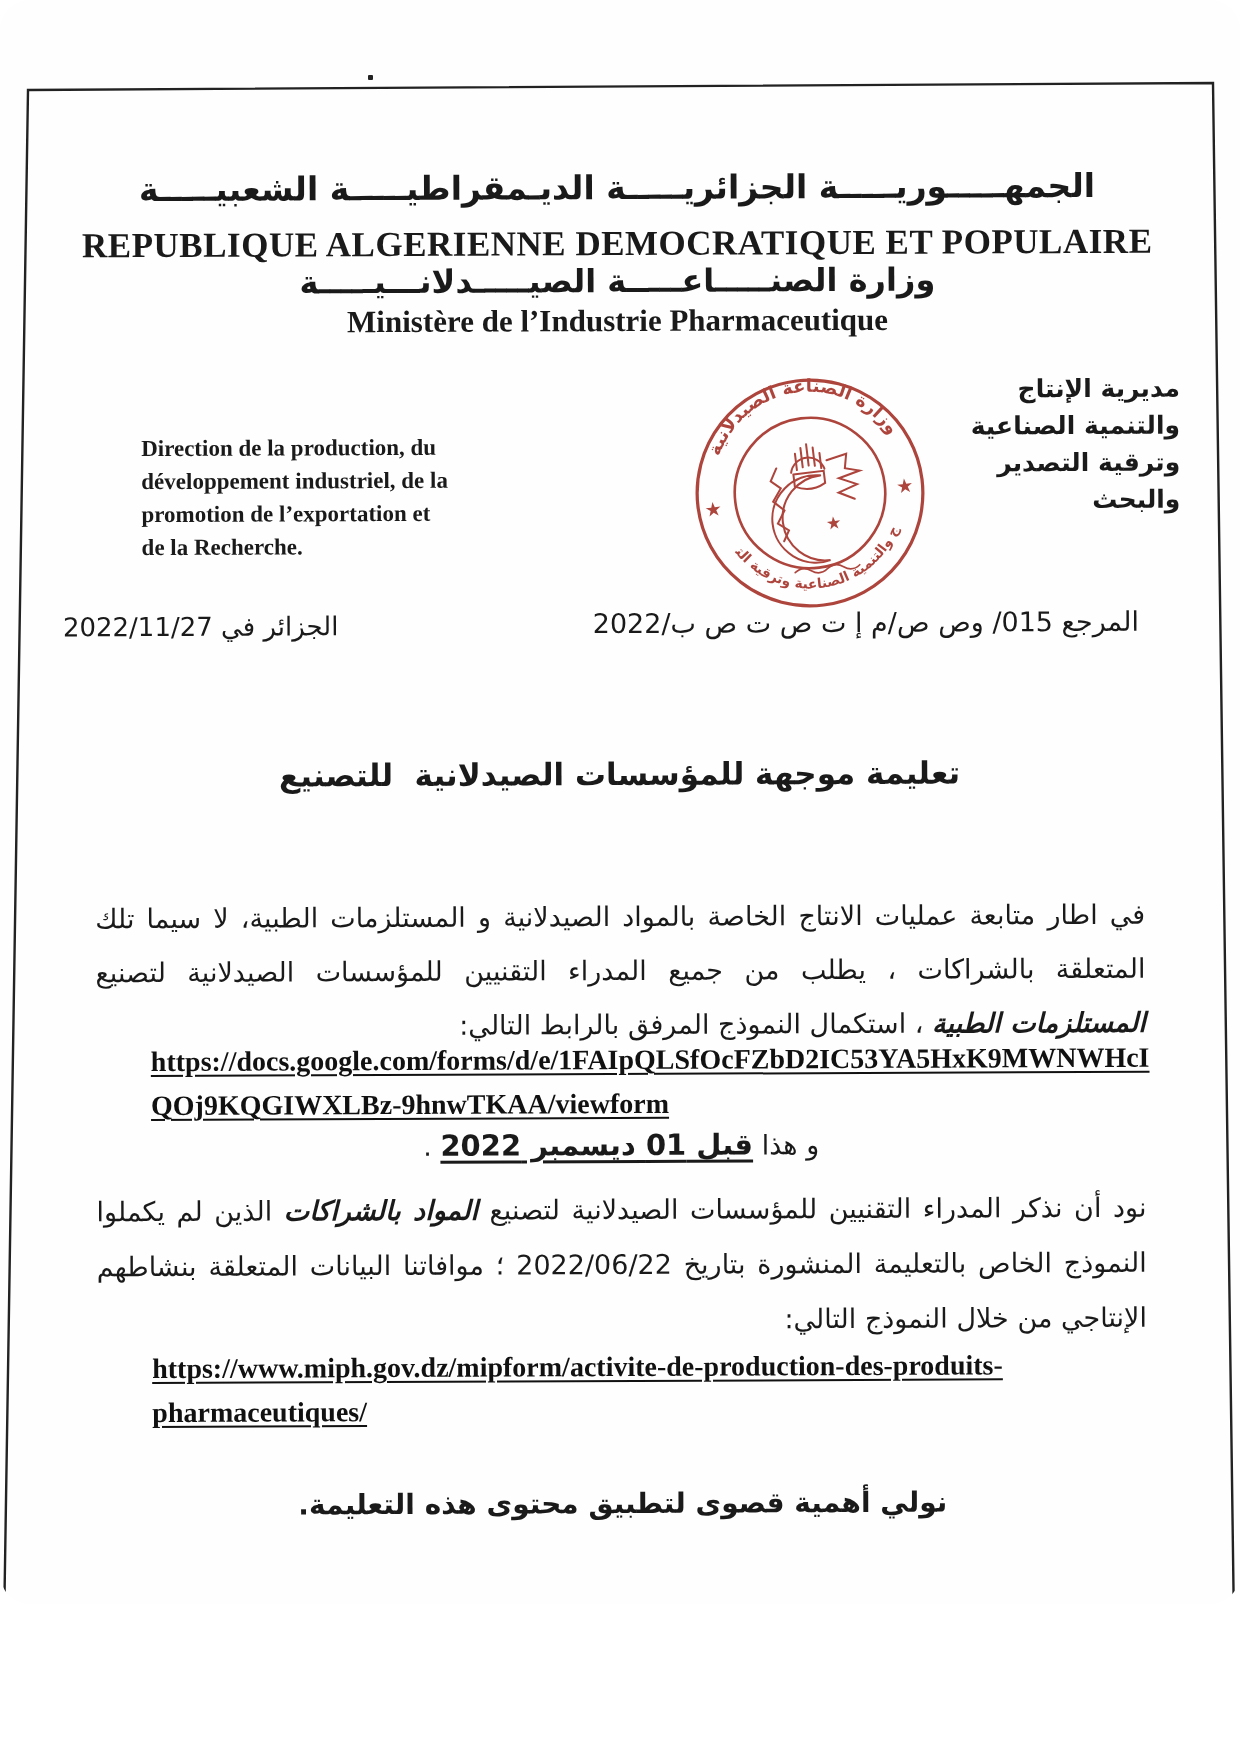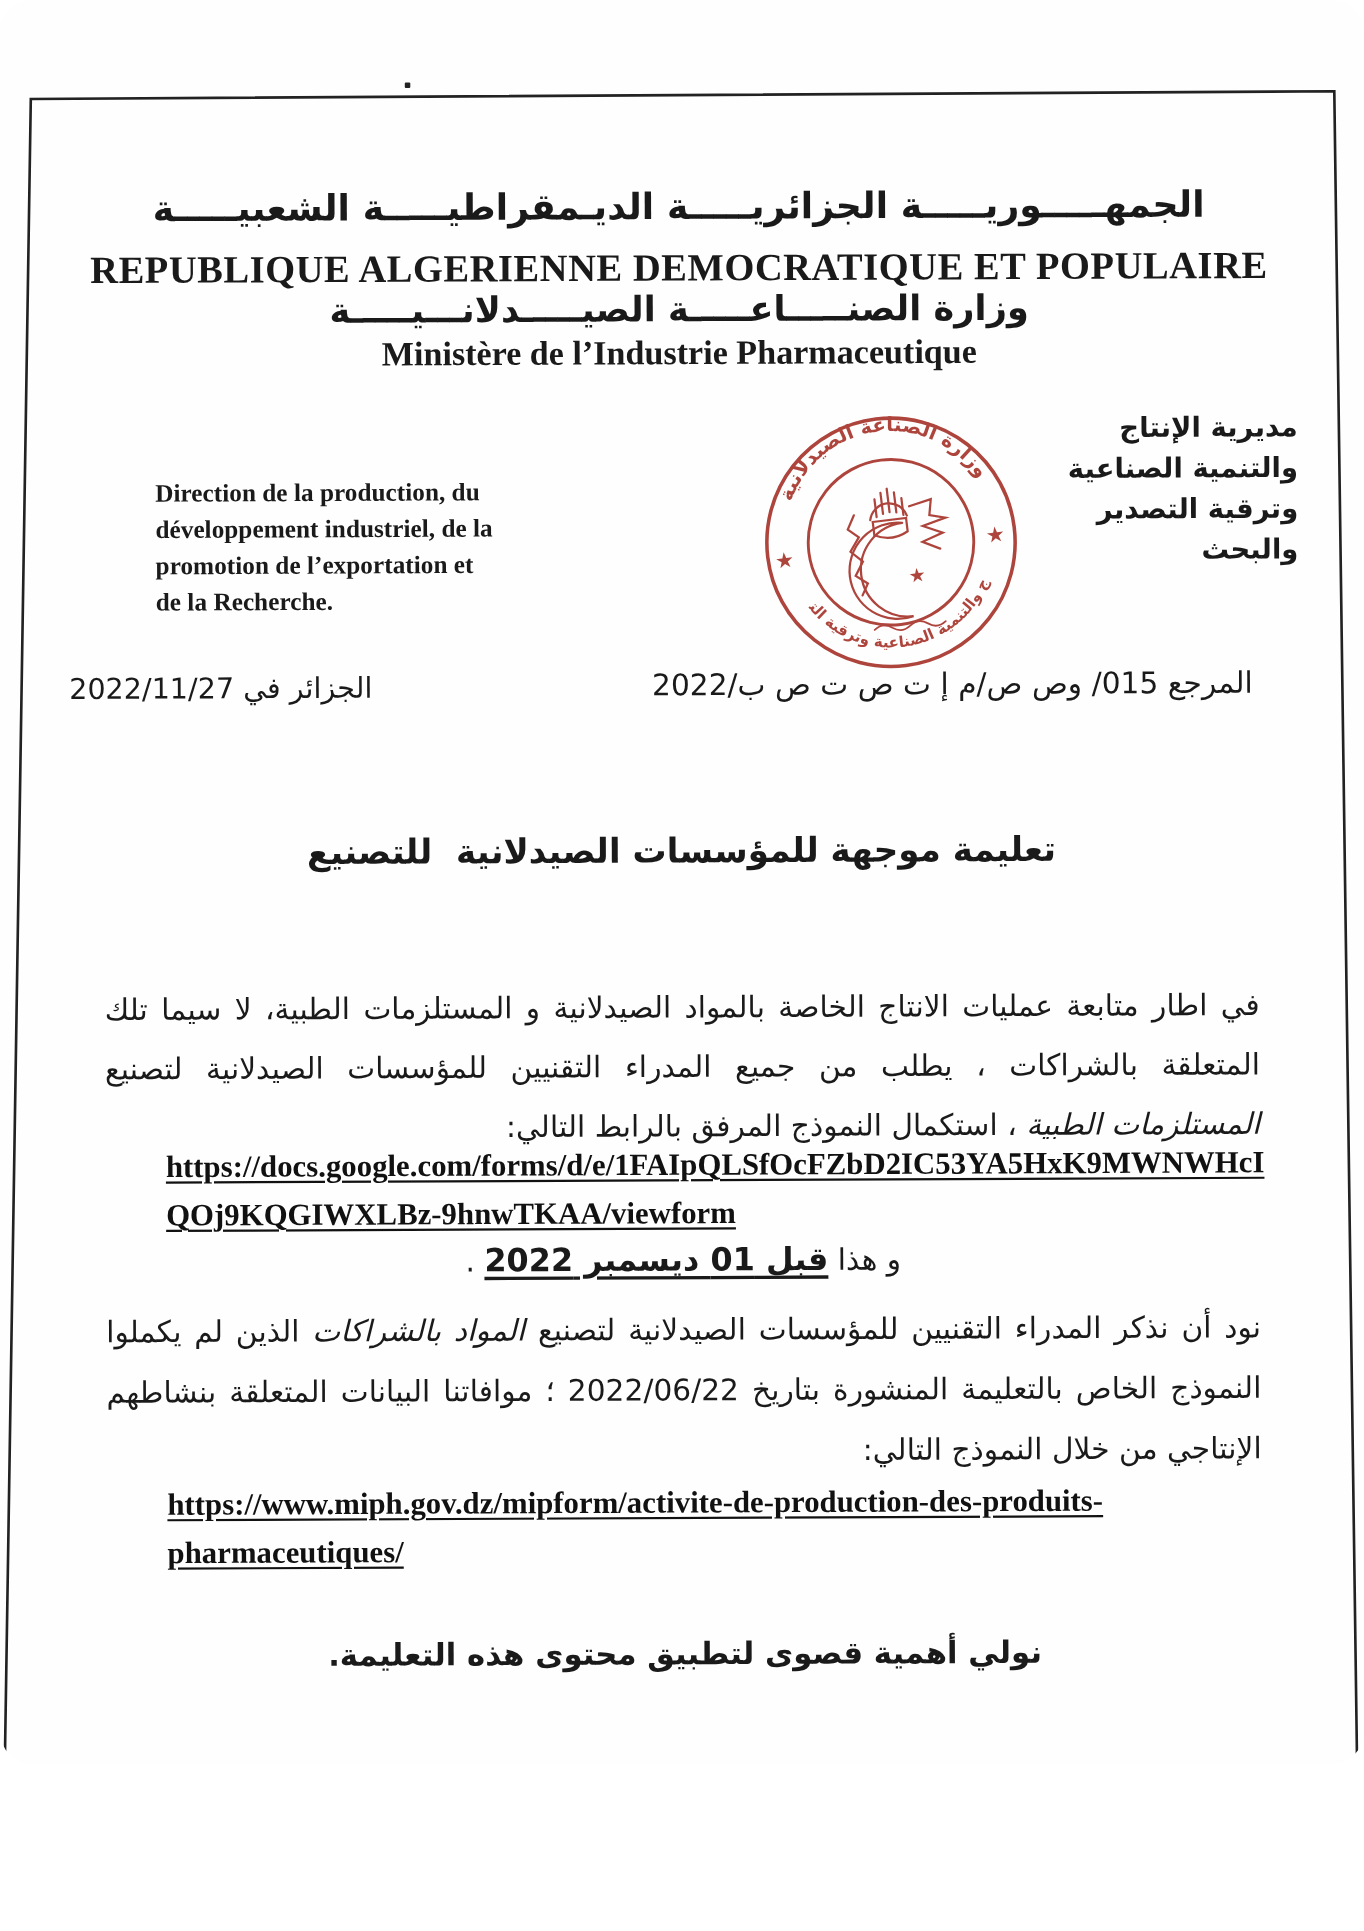--- a/index.html
+++ b/index.html
@@ -28,21 +28,21 @@
 
   .ref-line{position:absolute;right:100px;top:608px;font-size:27px;}
   .date-line{position:absolute;left:64px;top:610px;font-size:26px;}
 
   .doc-title{top:756px;font-size:31px;font-weight:bold;white-space:pre-wrap;}
 
   .para{position:absolute;left:95px;width:1050px;font-size:27px;line-height:54px;
         text-align:justify;direction:rtl;}
   .para1{top:890px;}
   .para2{top:1182px;line-height:55px;}
-  .emph{font-weight:normal;font-style:italic;}
+  .emph{font-weight:bold;font-style:italic;}
 
   .link{position:absolute;left:150px;width:1010px;font-size:28px;font-weight:bold;
         line-height:44px;text-decoration:underline;text-decoration-thickness:2px;
         text-underline-offset:4px;color:#111;}
   .link1{top:1038px;}
   .link2{top:1345px;}
 
   .deadline{top:1128px;font-size:27px;}
   .deadline .emdate{font-weight:bold;font-size:29px;text-decoration:underline;
         text-decoration-thickness:2.5px;text-underline-offset:5px;}

